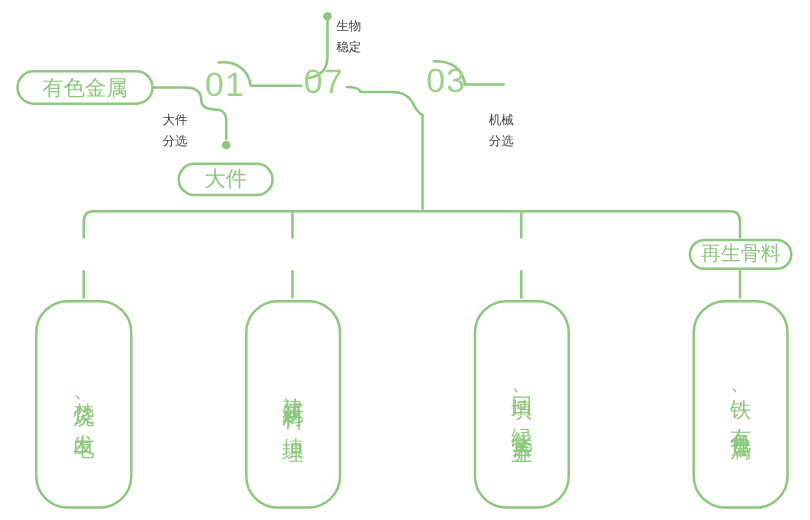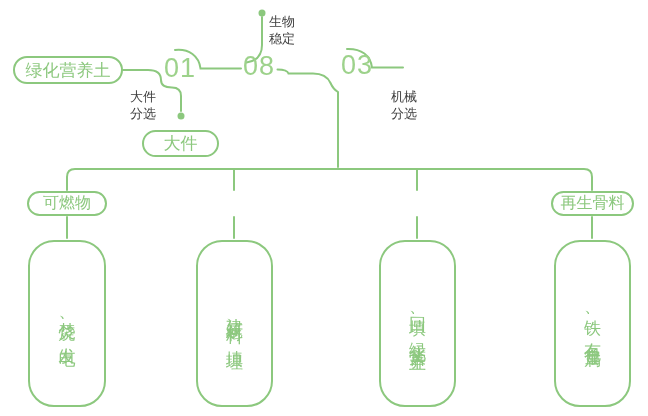--- a/index.html
+++ b/index.html
@@ -25,21 +25,21 @@
     font-size:17px;font-weight:500;white-space:nowrap;
   }
   .pill.small{font-size:16px;}
 
   .step-num{
     position:absolute;transform:translate(-50%,-50%);
     font-size:27px;font-weight:300;letter-spacing:1px;
     color:var(--green-num);
   }
   .step-label{
-    position:absolute;font-size:13px;line-height:17px;
+    position:absolute;font-size:10px;line-height:17px;
     color:var(--dark);font-weight:500;
   }
 
   .detail-box{
     position:absolute;box-sizing:border-box;background:#fff;
     border:2px solid var(--green);border-radius:26px;
     color:var(--green);font-size:17px;font-weight:500;
     display:flex;align-items:center;justify-content:center;
     writing-mode:vertical-rl;text-orientation:upright;
     letter-spacing:3px;line-height:1;
@@ -69,42 +69,41 @@
       <path d="M234 169 V190"></path>
       <path d="M417 169 V190"></path>
 
       <path d="M67 217 V238"></path>
       <path d="M234 217 V238"></path>
       <path d="M417 217 V238"></path>
       <path d="M592 217 V238"></path>
     </g>
   </svg>
 
-  <div class="pill" style="left:13px;top:56px;width:110px;height:28px;">绿化营养土</div>
+  <div class="pill" style="left:13px;top:56px;width:110px;height:28px;">有色金属</div>
 
   <div class="step-num" style="left:180px;top:68px;">01</div>
-  <div class="step-num" style="left:259px;top:66px;">08</div>
+  <div class="step-num" style="left:259px;top:66px;">07</div>
   <div class="step-num" style="left:357px;top:65px;">03</div>
 
   <div class="step-label" style="left:130px;top:88px;">
     <div>大件</div>
     <div>分选</div>
   </div>
   <div class="step-label" style="left:269px;top:13px;">
     <div>生物</div>
     <div>稳定</div>
   </div>
   <div class="step-label" style="left:355px;top:88px;margin-left:36px;">
     <div>机械</div>
     <div>分选</div>
   </div>
 
   <div class="pill" style="left:142px;top:130px;width:77px;height:27px;">大件</div>
 
-  <div class="pill small" style="left:27px;top:191px;width:80px;height:25px;">可燃物</div>
   <div class="pill small" style="left:551px;top:191px;width:83px;height:25px;">再生骨料</div>
 
   <div class="detail-box" style="left:28px;top:240px;width:78px;height:167px;">焚烧、发电</div>
   <div class="detail-box" style="left:196px;top:240px;width:77px;height:167px;">建筑材料、填埋</div>
   <div class="detail-box" style="left:379px;top:240px;width:77px;height:167px;">回填、绿化营养土</div>
   <div class="detail-box" style="left:554px;top:240px;width:77px;height:167px;">铁、有色金属</div>
 
 </div>
 
 </body></html>

